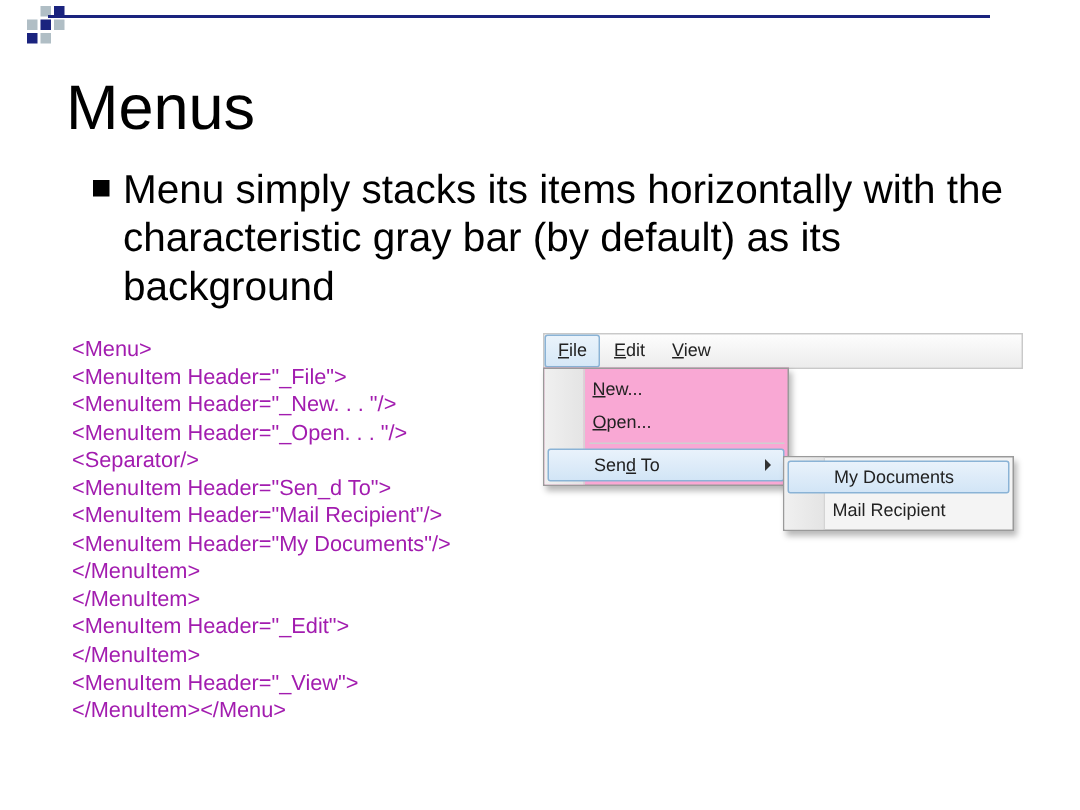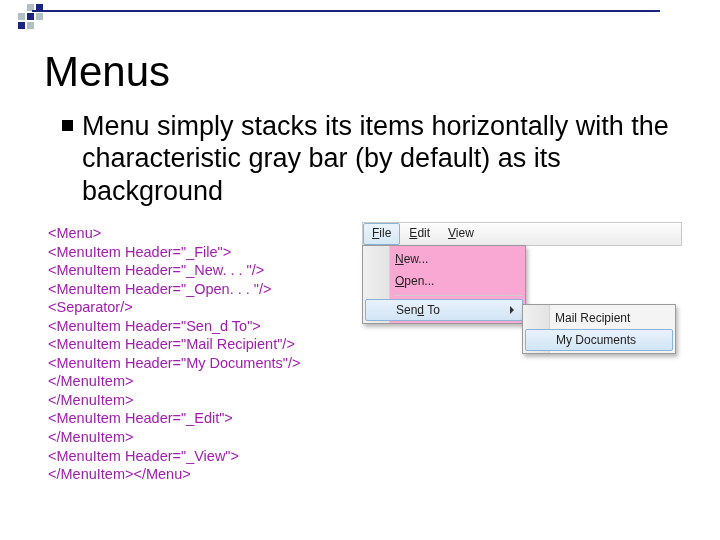--- a/index.html
+++ b/index.html
@@ -204,17 +204,17 @@
       <div class="dd-item hover">
         Sen<u>d</u> To
         <span class="arrow"></span>
       </div>
     </div>
   </div>
 
   <div class="submenu">
     <div class="iconcol"></div>
     <div class="items">
+      <div class="dd-item hover">My Documents</div>
       <div class="dd-item">Mail Recipient</div>
-      <div class="dd-item hover">My Documents</div>
     </div>
   </div>
 </div>
 
 </body></html>

